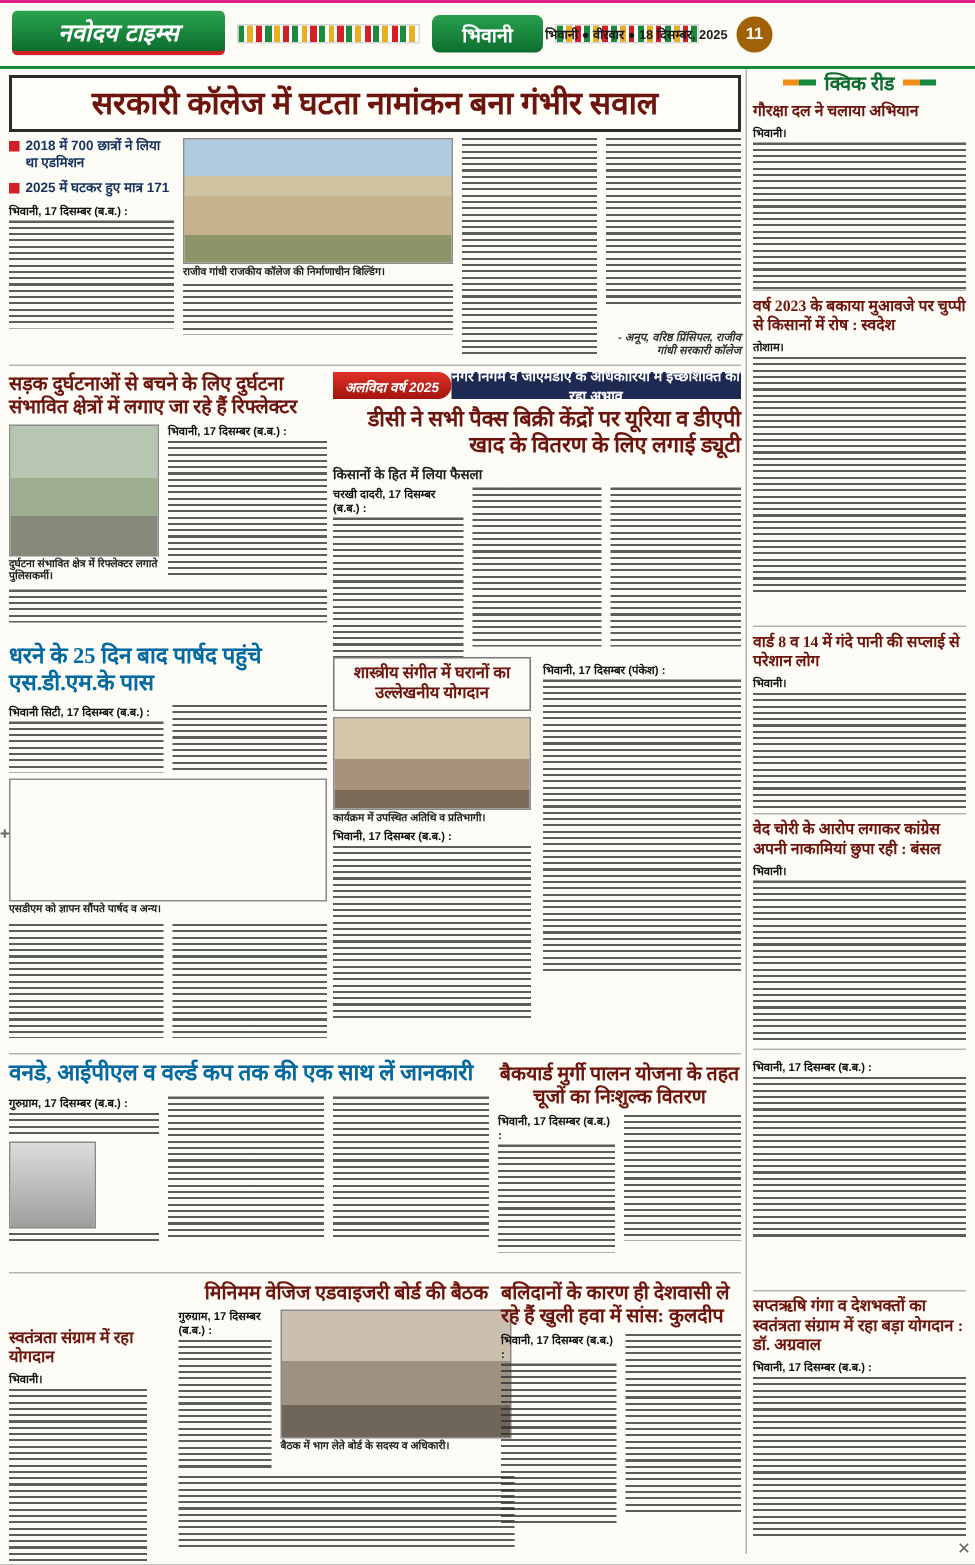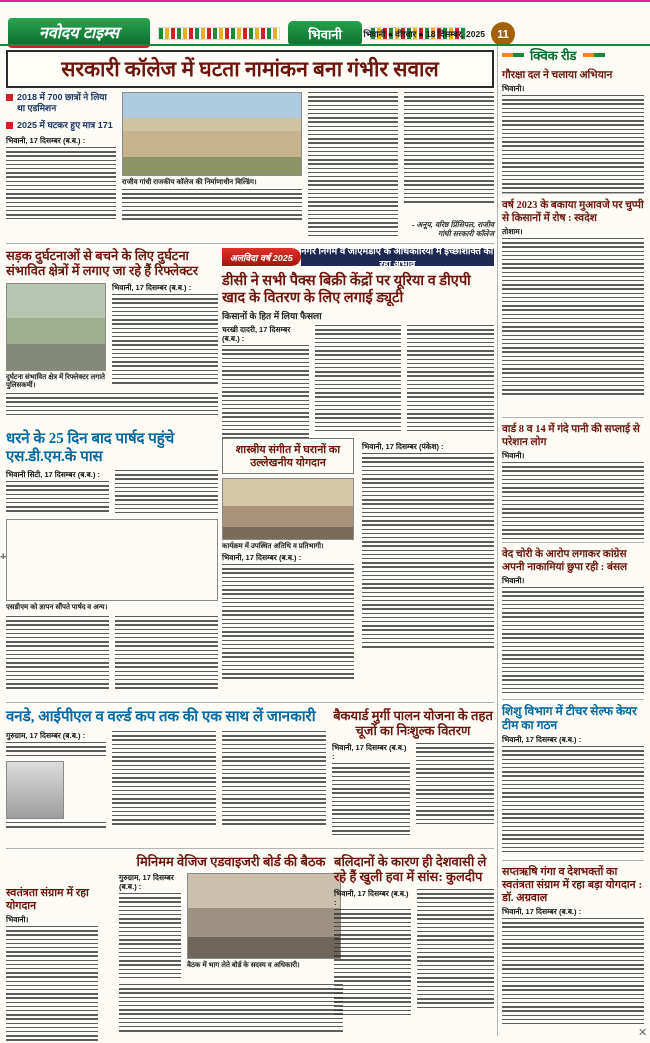--- a/index.html
+++ b/index.html
@@ -25,39 +25,39 @@
   .checker{background:repeating-linear-gradient(90deg,#1e8a3c 0 4px,#fff 4px 6px,#e8b020 6px 10px,#fff 10px 12px,#d32027 12px 16px,#fff 16px 18px);border:1px solid #d8d8d8}
   .edition{background:linear-gradient(180deg,#28a04c,#0d6e2f);border-radius:5px;color:#fff;font-weight:800;font-size:13px;
            display:flex;align-items:center;justify-content:center}
   .dateinfo{font-size:8.5px;font-weight:700;color:#1a1a1a;text-align:right;line-height:24px}
   .pgnum{background:#a16207;color:#fff;border-radius:50%;font-size:11px;font-weight:800;display:flex;align-items:center;justify-content:center}
   .lead-hl-box{border:2px solid #2b2b2b;background:#fffdf7;display:flex;align-items:center;justify-content:center;text-align:center;
                font-size:21px;padding:2px 6px}
   .bullet{display:flex;gap:4px;font-size:9px;font-weight:700;color:#16325e;line-height:1.25;margin-bottom:5px}
   .bullet .sq{width:7px;height:7px;background:#d32027;flex:0 0 auto;margin-top:2px}
   .quote-attr{font-size:7.5px;font-weight:700;font-style:italic;color:#333;text-align:right;line-height:1.25}
-  .qr-head{display:flex;align-items:center;gap:6px;color:#0c6b2e;font-weight:800;font-size:13px;
+  .qr-head{display:flex;align-items:center;justify-content:center;gap:6px;color:#0c6b2e;font-weight:800;font-size:13px;
            font-family:"Liberation Serif","DejaVu Serif",serif}
   .qr-dash{width:22px;height:4px;background:linear-gradient(90deg,#ef8c1a 0 50%,#138a3c 50%)}
   .qr-hl{font-size:10.5px;font-weight:700;color:#6d150c;line-height:1.25;margin-bottom:3px;font-family:"Liberation Serif","DejaVu Serif",serif}
   .banner{display:flex;height:18px}
   .banner-label{background:linear-gradient(180deg,#e03127,#a3140d);color:#fff;font-size:9px;font-weight:700;font-style:italic;
                 display:flex;align-items:center;padding:0 8px;border-radius:0 9px 9px 0;white-space:nowrap}
   .banner-strip{flex:1;background:#1e2a52;color:#fff;font-size:9.5px;font-weight:700;display:flex;align-items:center;justify-content:center;text-align:center}
   .boxed-hl{border:1px solid #777;padding:4px;text-align:center}
   .mark{font-size:11px;color:#666;font-weight:700}
 </style>
 </head>
 <body>
 
 <div class="page">
 
   <div class="topline"></div>
 
-  <div class="abs" style="left:0;top:14px;width:523px;height:40px">
+  <div class="abs" style="left:0;top:3px;width:523px;height:40px">
     <div class="logo abs" style="left:8px;top:4px;width:142px;height:30px">
       <span>नवोदय टाइम्स</span>
     </div>
     <div class="checker abs" style="left:158px;top:13px;width:122px;height:13px"></div>
     <div class="edition abs" style="left:288px;top:7px;width:74px;height:25px">भिवानी</div>
     <div class="checker abs" style="left:370px;top:13px;width:96px;height:13px"></div>
     <div class="dateinfo abs" style="right:38px;top:8px;width:170px;height:24px">भिवानी ● वीरवार ● 18 दिसम्बर, 2025</div>
     <div class="pgnum abs" style="right:8px;top:8px;width:24px;height:24px">11</div>
   </div>
   <div class="greenrule"></div>
@@ -132,21 +132,21 @@
         </div>
     </div>
   </div>
 
   <div class="banner abs" style="left:222px;top:248px;width:272px">
     <div class="banner-label">अलविदा वर्ष 2025</div>
     <div class="banner-strip">नगर निगम व जीएमडीए के अधिकारियों में इच्छाशक्ति का रहा अभाव</div>
   </div>
 
   <div class="abs" style="left:222px;top:272px;width:272px">
-    <div class="hl" style="font-size:14.5px;text-align:left">डीसी ने सभी पैक्स बिक्री केंद्रों पर यूरिया व डीएपी खाद के वितरण के लिए लगाई ड्यूटी</div>
+    <div class="hl" style="font-size:14.5px;text-align:right">डीसी ने सभी पैक्स बिक्री केंद्रों पर यूरिया व डीएपी खाद के वितरण के लिए लगाई ड्यूटी</div>
     <div style="font-size:9px;font-weight:700;text-align:left;margin:3px 0">किसानों के हित में लिया फैसला</div>
     <div class="cols">
       <div>
         <span class="dl">चरखी दादरी, 17 दिसम्बर (ब.ब.) :</span>
         <div class="tx" style="height:94px"></div>
       </div>
       <div>
           <div class="tx" style="height:106px"></div>
         </div>
       <div>
@@ -267,21 +267,20 @@
   <div class="hrule abs" style="left:502px;top:542px;width:142px"></div>
 
   <div class="abs" style="left:502px;top:547px;width:142px">
     <div class="qr-hl">वेद चोरी के आरोप लगाकर कांग्रेस अपनी नाकामियां छुपा रही : बंसल</div>
     <span class="dl">भिवानी।</span>
     <div class="tx" style="height:108px"></div>
   </div>
   <div class="hrule abs" style="left:502px;top:699px;width:142px"></div>
 
   <div class="abs" style="left:502px;top:704px;width:142px">
-    <div class="hl dark" style="font-size:12px">शिशु विभाग में टीचर सेल्फ केयर टीम का गठन</div>
     <span class="dl" style="margin-top:3px">भिवानी, 17 दिसम्बर (ब.ब.) :</span>
     <div class="tx" style="height:108px"></div>
   </div>
   <div class="hrule abs" style="left:502px;top:860px;width:142px"></div>
 
   <div class="abs" style="left:502px;top:865px;width:142px">
     <div class="hl" style="font-size:11px">सप्तऋषि गंगा व देशभक्तों का स्वतंत्रता संग्राम में रहा बड़ा योगदान : डॉ. अग्रवाल</div>
     <span class="dl" style="margin-top:3px">भिवानी, 17 दिसम्बर (ब.ब.) :</span>
     <div class="tx" style="height:106px"></div>
   </div>

